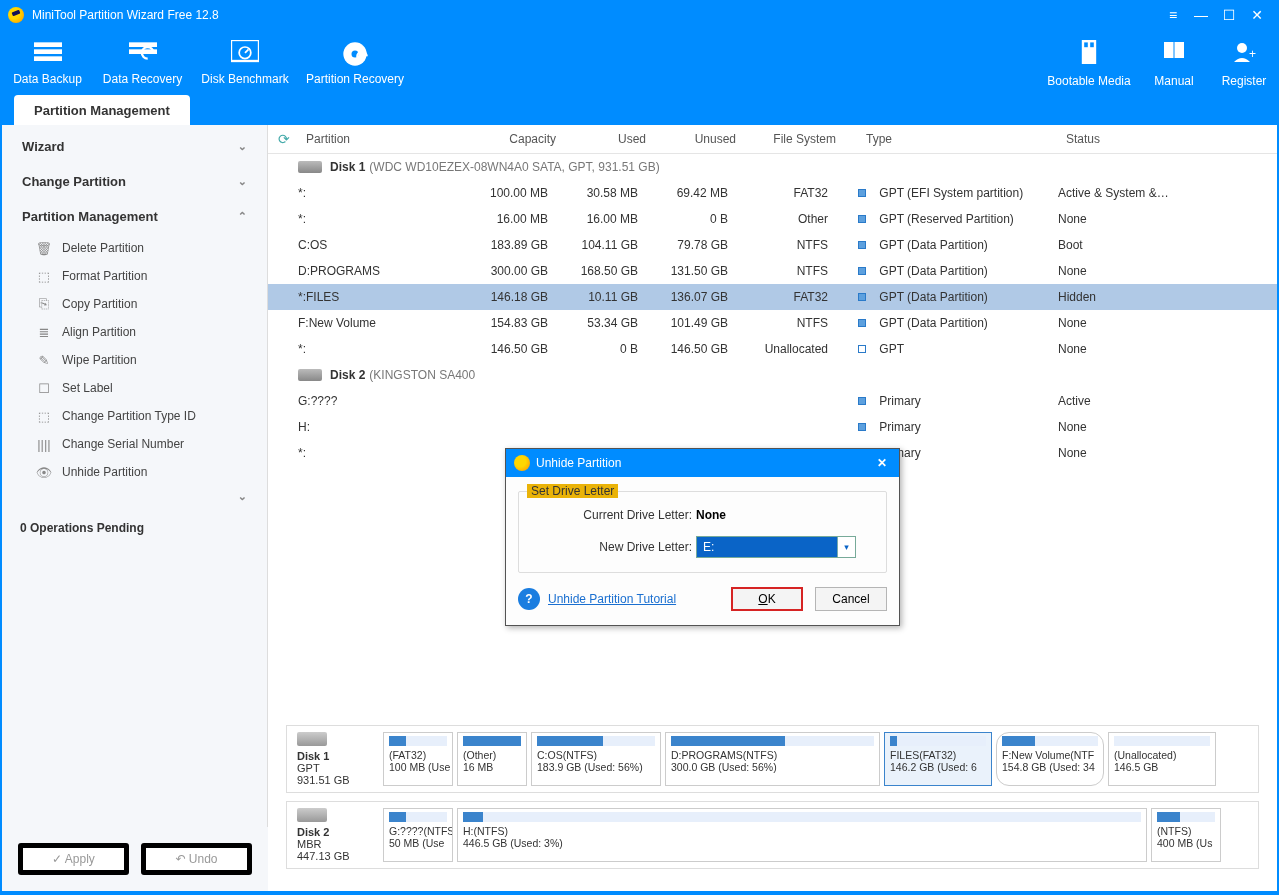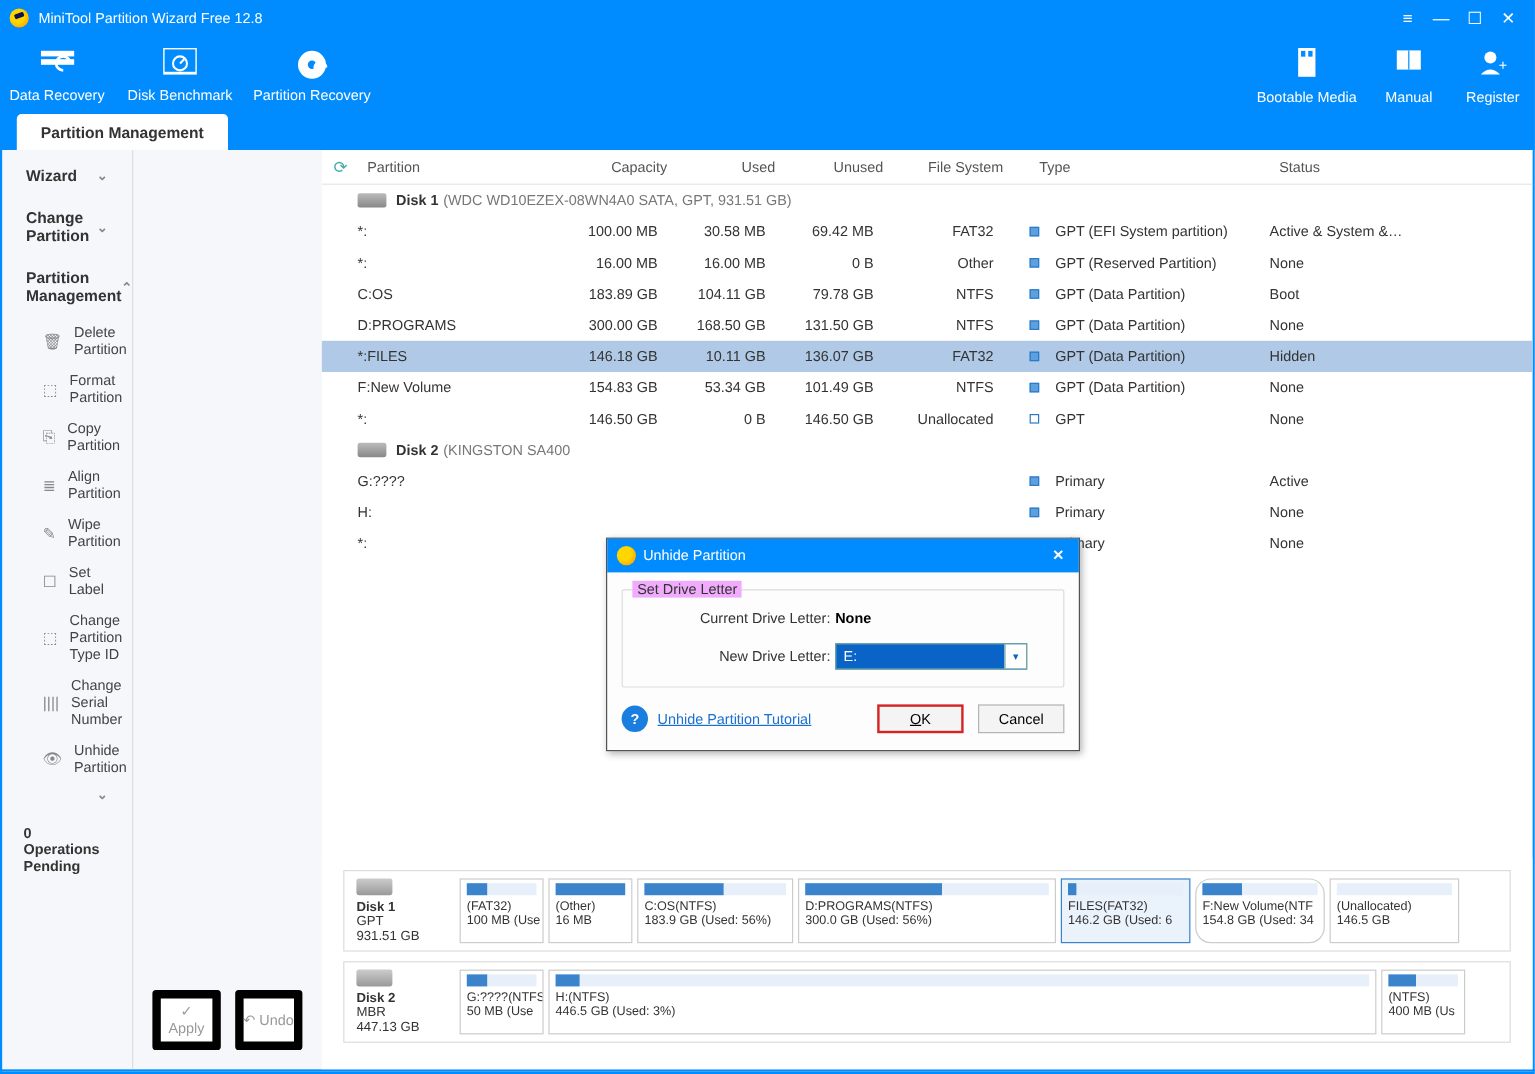--- a/index.html
+++ b/index.html
@@ -15,30 +15,30 @@
 
 .ribbon { height: 95px; background: #008cff; display: flex; padding: 10px 0 0 0; }
 .ribbon .item { width: 95px; display: flex; flex-direction: column; align-items: center; color: #fff; font-size: 12px; cursor: pointer; }
 .ribbon .item .ico { width: 28px; height: 22px; margin-bottom: 10px; }
 .ribbon .rspacer { flex: 1; }
 .ribbon .ritem { width: 70px; display: flex; flex-direction: column; align-items: center; color: #fff; font-size: 12px; cursor: pointer; }
 .ribbon .ritem .ico { width: 24px; height: 24px; margin-bottom: 10px; }
 
 
 .main { display: flex; background: #f5f7fa; height: 768px; border: 2px solid #008cff; border-top: none; }
-.sidebar { width: 266px; background: #f5f7fa; display: flex; flex-direction: row; position: relative; }
+.sidebar { width: 266px; background: #f5f7fa; display: flex; flex-direction: column; position: relative; }
 .tab-pm { position: absolute; top: -30px; left: 10px; background: #fff; padding: 8px 20px; font-size: 13px; font-weight: 600; color: #333; border-radius: 4px 4px 0 0; }
 .side-inner { padding-top: 4px; overflow-y: auto; border-right: 1px solid #ddd; flex: 1; }
 .side-sec { padding: 10px 20px; font-size: 13px; font-weight: 600; color: #333; display: flex; align-items: center; cursor: pointer; }
 .side-sec .chev { margin-left: auto; font-size: 11px; color: #888; }
 .side-item { padding: 6px 20px 6px 34px; font-size: 12px; color: #444; display: flex; align-items: center; cursor: pointer; }
 .side-item .sico { width: 16px; height: 16px; margin-right: 10px; color: #888; display: flex; align-items: center; justify-content: center; font-size: 13px; }
 .side-status { padding: 14px 18px; font-size: 12px; font-weight: 600; color: #333; border-top: 0; }
 .side-bottom { margin-top: auto; padding: 16px; display: flex; gap: 12px; }
-.side-bottom button { flex: 1; padding: 4px 0; font-size: 12px; color: #999; background: #fff; border: 7px solid #000000; border-radius: 3px; }
+.side-bottom button { flex: 1; padding: 4px 0; font-size: 12px; color: #999; background: #fff; border: 5px solid #000000; border-radius: 3px; }
 
 
 .content { flex: 1; background: #fff; display: flex; flex-direction: column; }
 .thead { display: flex; padding: 6px 10px; border-bottom: 1px solid #e5e5e5; font-size: 12px; color: #555; align-items: center; }
 .thead .refresh { width: 20px; color: #4aa; margin-right: 8px; font-size: 14px; }
 .col-part { width: 170px; }
 .col-cap { width: 100px; text-align: right; padding-right: 20px; }
 .col-used { width: 90px; text-align: right; padding-right: 20px; }
 .col-unused { width: 90px; text-align: right; padding-right: 20px; }
 .col-fs { width: 110px; text-align: right; padding-right: 30px; }
@@ -67,21 +67,21 @@
 .dmcell .bar { height: 10px; background: #e7effb; position: relative; margin-bottom: 3px; }
 .dmcell .bar .fill { height: 100%; background: #3b84cc; }
 
 
 .dialog { position: absolute; left: 505px; top: 448px; width: 395px; background: #fdfdfd; border: 1px solid #535353; box-shadow: 2px 2px 6px rgba(0,0,0,.3); }
 .dialog .dtitle { background: #008cff; color: #fff; font-size: 12px; padding: 6px 8px; display: flex; align-items: center; }
 .dialog .dtitle .dlogo { width: 16px; height: 16px; margin-right: 6px; background: radial-gradient(circle at 40% 40%, #ffd700 40%, #ff8c00 100%); border-radius: 50%; }
 .dialog .dtitle .dclose { margin-left: auto; cursor: pointer; font-weight: bold; padding: 0 4px; }
 .dialog .dbody { padding: 14px 12px; font-size: 12px; }
 .dfield { border: 1px solid #ddd; border-radius: 2px; padding: 16px 12px 14px; position: relative; }
-.dfield .legend { position: absolute; top: -8px; left: 8px; background: #f0abfc; padding: 0 4px; color: #333; }
+.dfield .legend { position: absolute; top: -8px; left: 8px; background: #eab308; padding: 0 4px; color: #333; }
 .drow1 { display: flex; align-items: center; margin-bottom: 14px; }
 .drow1 .lab { width: 165px; text-align: right; color: #333; padding-right: 4px; }
 .drow1 .val { font-weight: 600; }
 .dsel { width: 160px; height: 22px; background: #0a64c7; color: #fff; border: 1px solid #7a9; display: flex; align-items: center; padding: 0 6px; font-size: 12px; position: relative; }
 .dsel .arrow { position: absolute; right: 0; top: 0; width: 18px; height: 100%; background: #fff; color: #0a64c7; display: flex; align-items: center; justify-content: center; font-size: 9px; border-left: 1px solid #7aa; }
 .dfoot { display: flex; align-items: center; margin-top: 14px; }
 .dfoot .qico { width: 22px; height: 22px; border-radius: 50%; background: #1a7de0; color: #fff; display: flex; align-items: center; justify-content: center; font-weight: bold; margin-right: 8px; }
 .dfoot a { color: #1a6fd0; text-decoration: underline; font-size: 12px; }
 .dfoot .btns { margin-left: auto; display: flex; gap: 12px; }
 .dfoot button { width: 72px; height: 24px; font-size: 12px; background: #f4f4f4; border: 1px solid #b5b5b5; cursor: pointer; }
@@ -98,20 +98,28 @@
   <span class="winbtn">—</span>
   <span class="winbtn">☐</span>
   <span class="winbtn">✕</span>
 </div>
 
 <div class="ribbon">
   <div class="item">
       <div class="ico"><svg viewBox="0 0 24 18">
           <rect x="0" y="2" width="24" height="4" fill="#fff"></rect>
           <rect x="0" y="8" width="24" height="4" fill="#fff"></rect>
+          <rect x="0" y="14" width="24" height="4" fill="#fff"></rect>
+        </svg></div>
+      <span>Data Backup</span>
+    </div>
+  <div class="item">
+      <div class="ico"><svg viewBox="0 0 24 18">
+          <rect x="0" y="2" width="24" height="4" fill="#fff"></rect>
+          <rect x="0" y="8" width="24" height="4" fill="#fff"></rect>
           <path d="M16 16 a5 5 0 1 1 5 -5" stroke="#fff" fill="none" stroke-width="2"></path>
         </svg></div>
       <span>Data Recovery</span>
     </div>
   <div class="item" style="width:110px">
       <div class="ico"><svg viewBox="0 0 24 20">
           <rect x="0" y="0" width="24" height="18" fill="none" stroke="#fff" stroke-width="2"></rect>
           <circle cx="12" cy="11" r="5" fill="none" stroke="#fff" stroke-width="1.5"></circle>
           <line x1="12" y1="11" x2="15" y2="8" stroke="#fff" stroke-width="1.5"></line>
         </svg></div>

